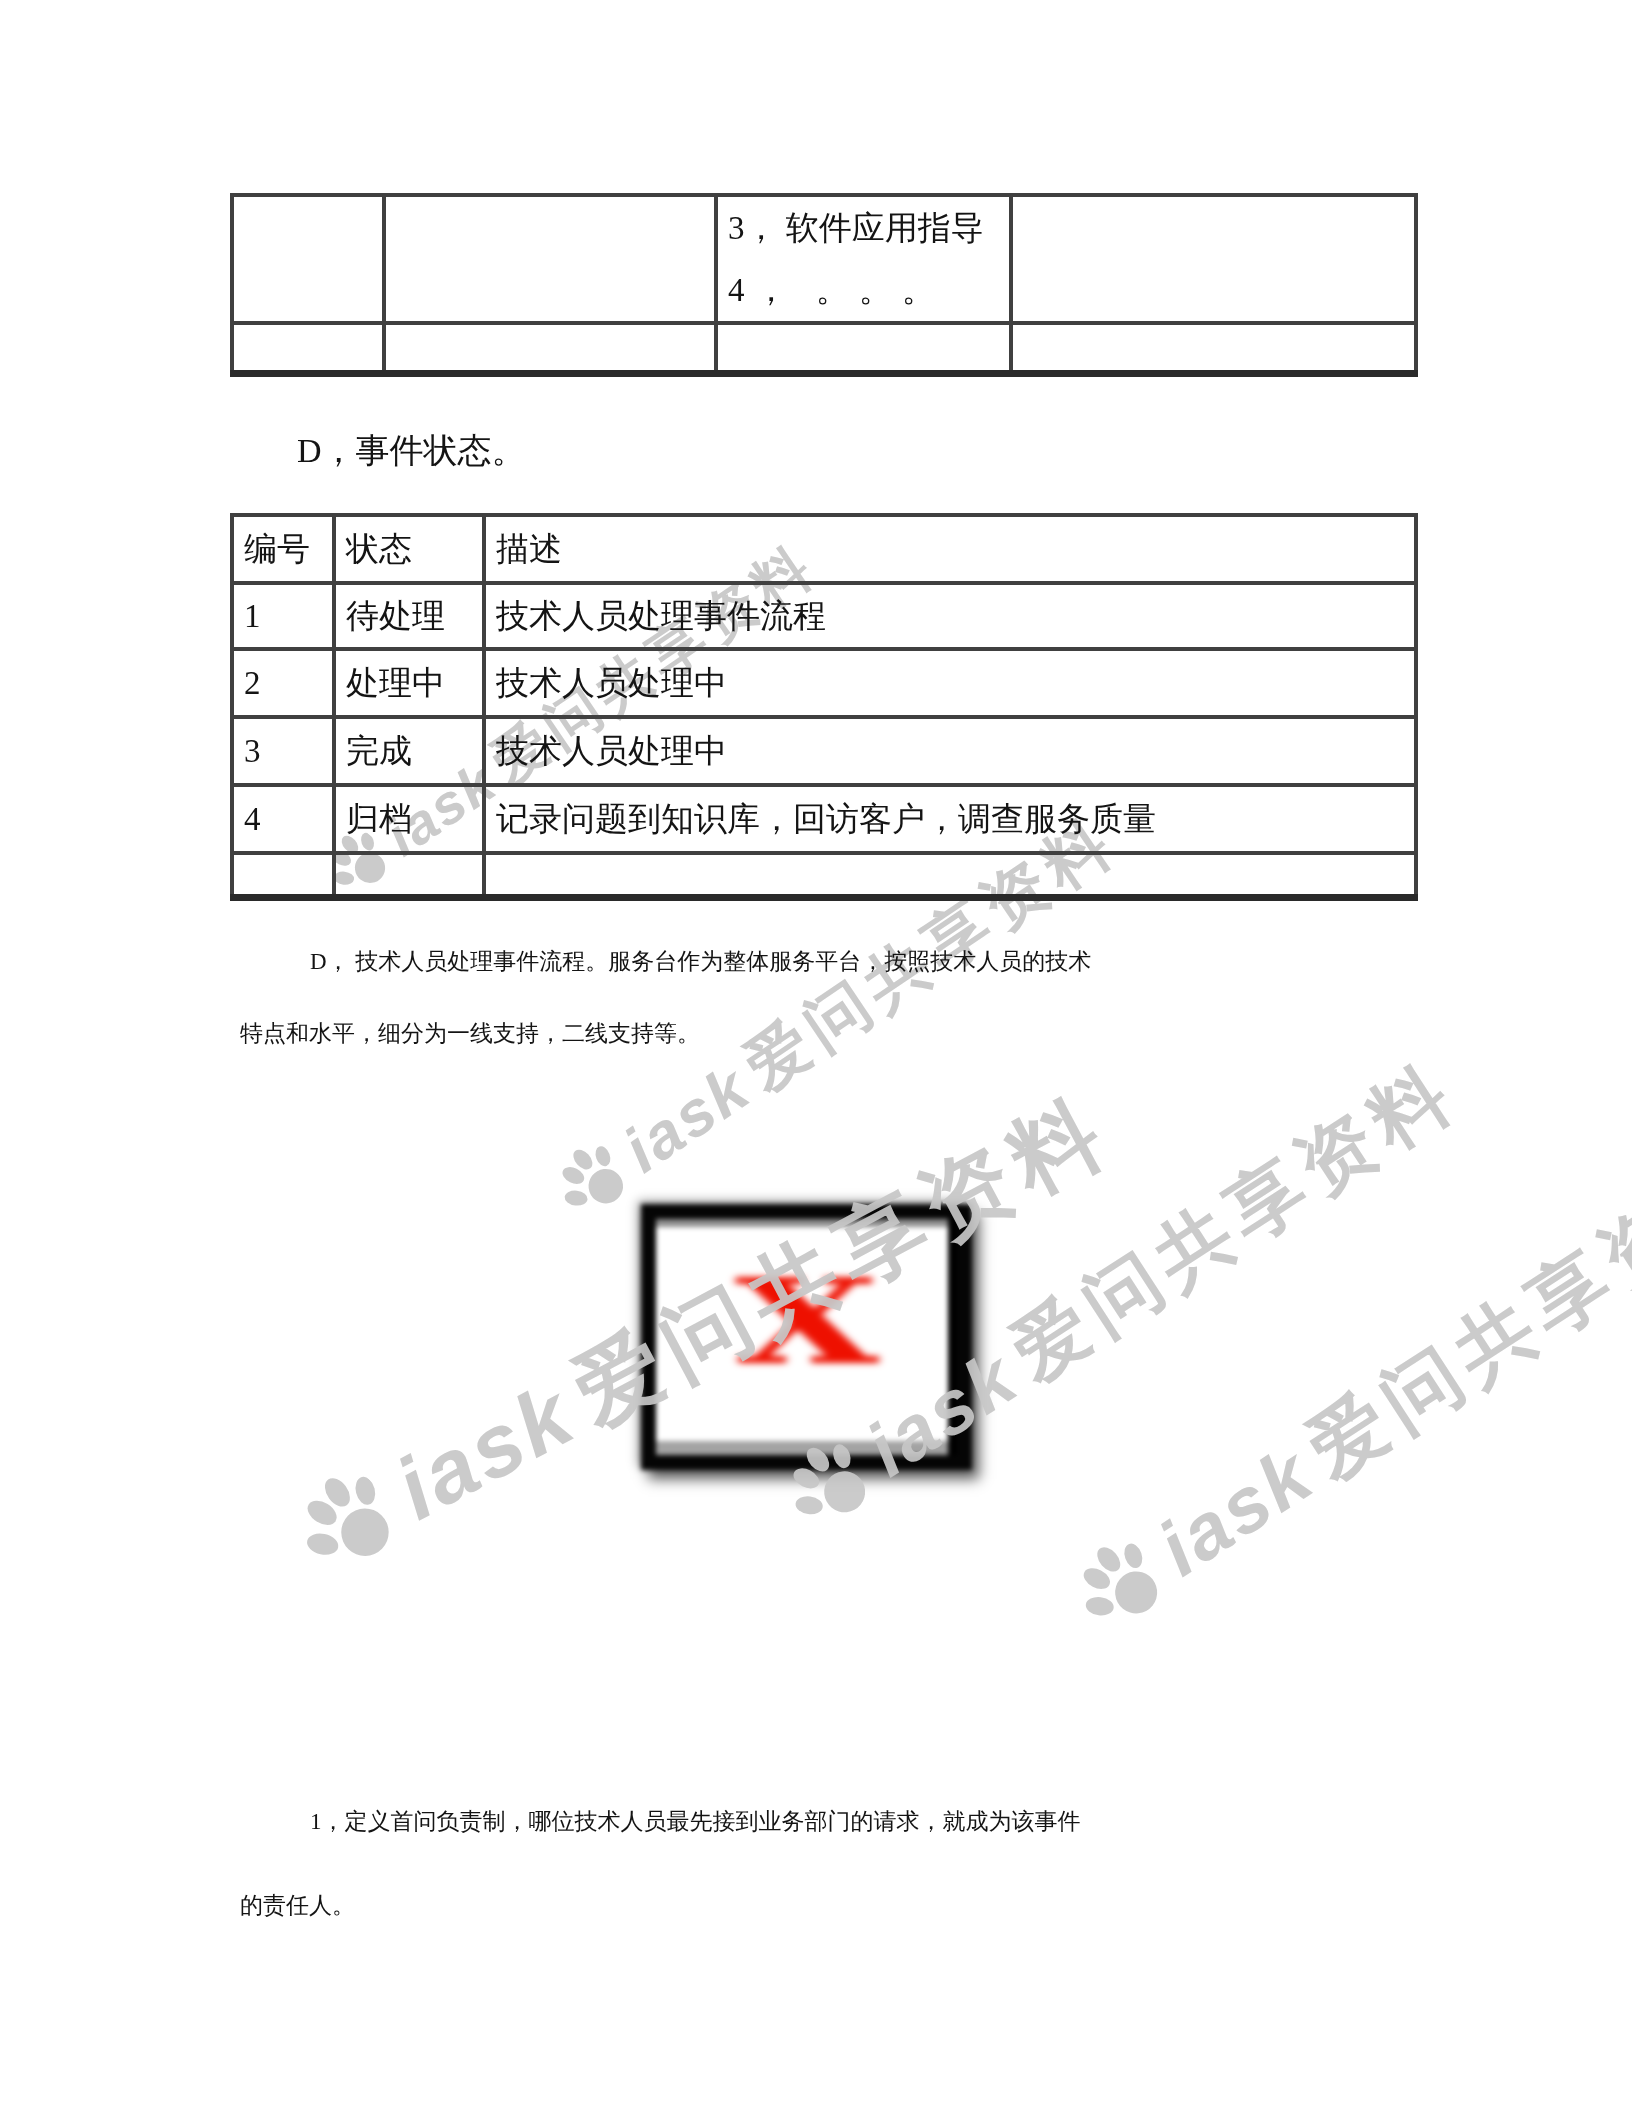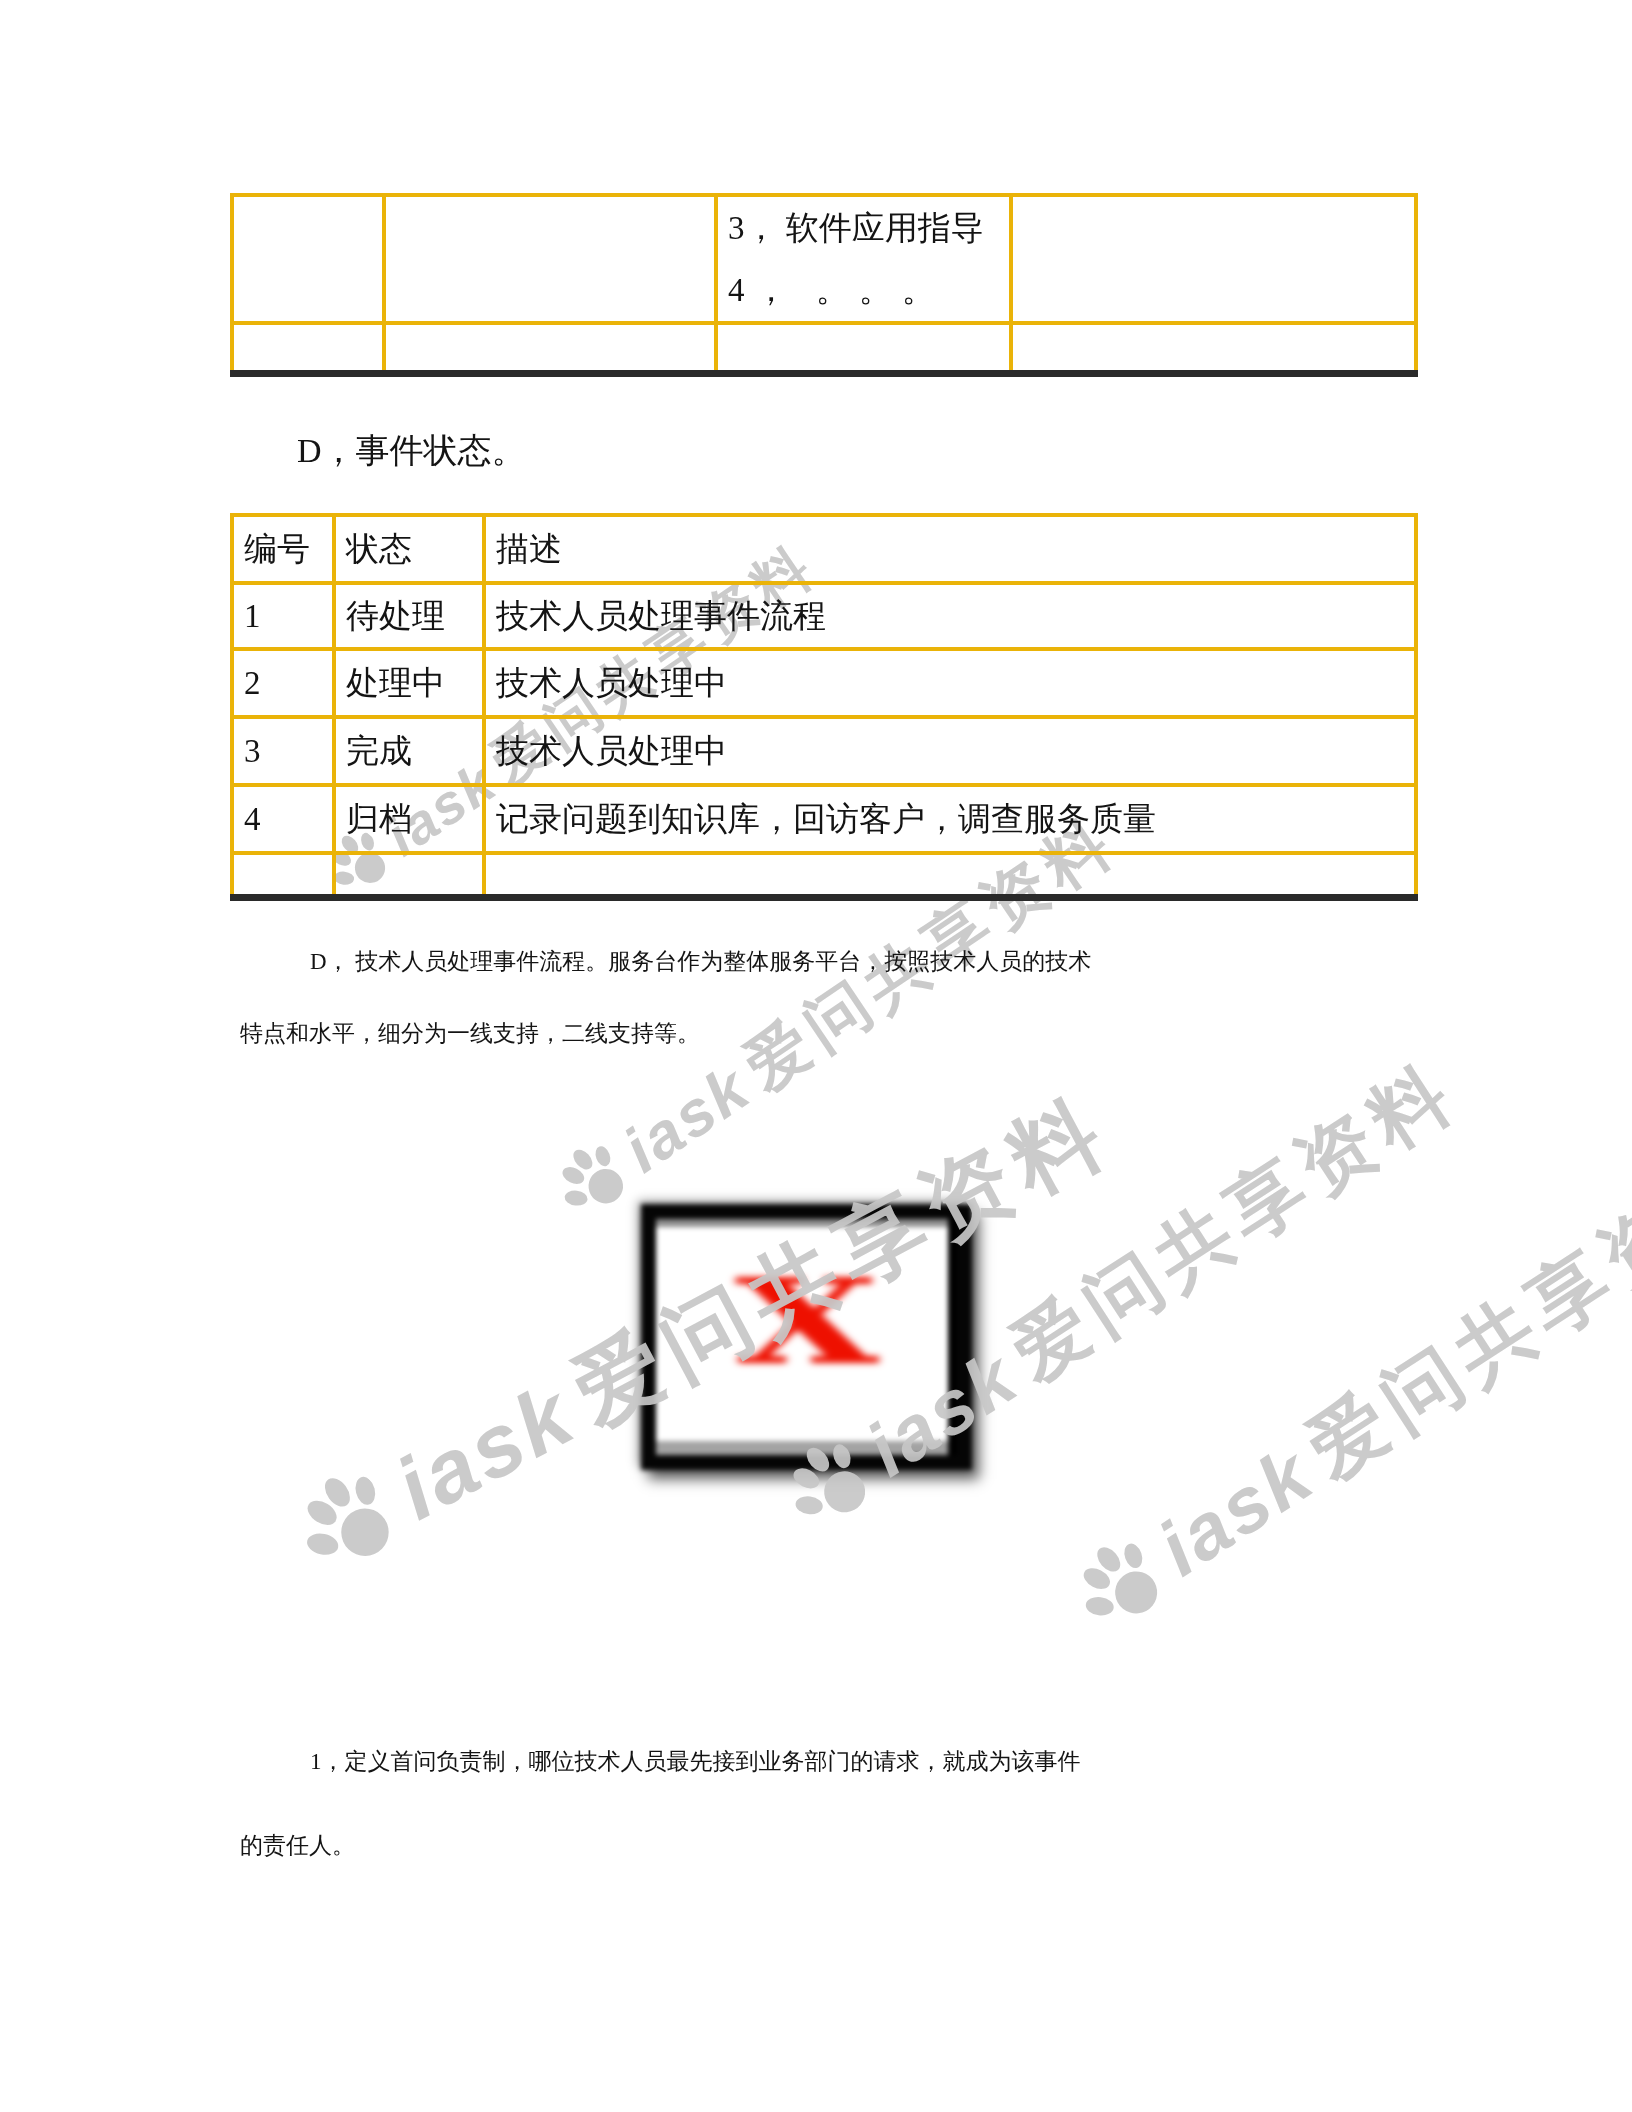--- a/index.html
+++ b/index.html
@@ -36,21 +36,21 @@
 
   
   table.doc{
     position:absolute;
     border-collapse:collapse;
     table-layout:fixed;
     width:1184px;left:230px;
     background:transparent;
   }
   table.doc td{
-    border:4px solid #eab308;
+    border:4px solid #404040;
     font-size:33px;
     vertical-align:middle;
     padding:0 0 0 10px;
     overflow:hidden;
   }
   table.doc{border:4px solid #7e7e7e;border-bottom:7px solid #2a2a2a;}
   .tbl-top{top:193px;}
   .tbl-status{top:513px;}
   .cellline{line-height:62px;white-space:nowrap;}
   .dots{letter-spacing:10px;}
@@ -58,21 +58,21 @@
   
   .heading{
     position:absolute;left:227px;top:428px;
     font-size:34px;text-indent:70px;white-space:nowrap;
   }
   .para{
     position:absolute;left:240px;width:1220px;
     font-size:23px;
   }
   .para-process{top:926px;line-height:72px;}
-  .para-resp{top:1720px;line-height:84px;}
+  .para-resp{top:1780px;line-height:84px;}
   .para .l1{text-indent:70px;white-space:nowrap;}
   .para .l2{white-space:nowrap;}
 
   
   .img-wrap{
     position:absolute;left:641px;top:1204px;width:331px;height:266px;
     filter:blur(2.5px);
   }
   .img-frame{
     position:absolute;inset:0;

